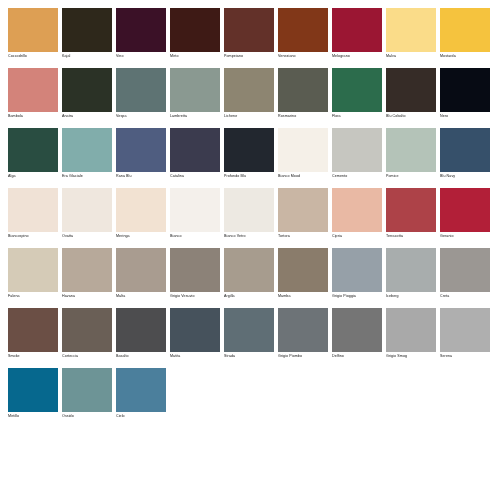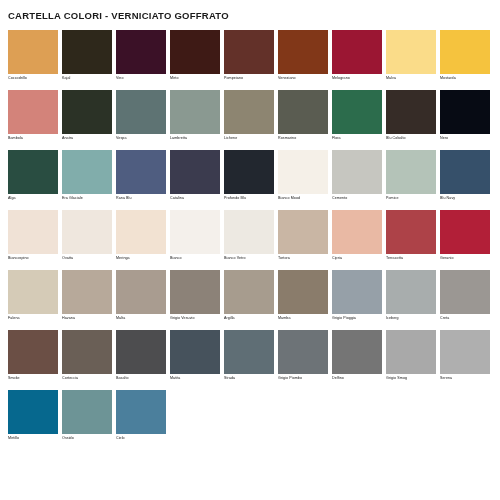--- a/index.html
+++ b/index.html
@@ -58,21 +58,20 @@
     white-space: nowrap;
     overflow: hidden;
     letter-spacing: 0.1px;
   }
 </style>
 </head>
 <body>
 
 <div id="page">
 
-  <h1 id="page-title">CARTELLA COLORI - VERNICIATO GOFFRATO</h1>
 
   <div id="palette-grid">
       <div class="swatch-row">
         <div class="swatch-cell">
           <div class="swatch-chip" style="background: rgb(221, 159, 84);"></div>
           <div class="swatch-label">Coccodrillo</div>
         </div>
         <div class="swatch-cell">
           <div class="swatch-chip" style="background: rgb(46, 40, 27);"></div>
           <div class="swatch-label">Kajal</div>

